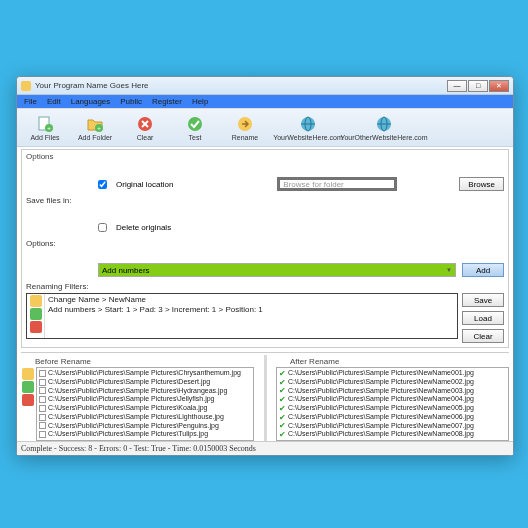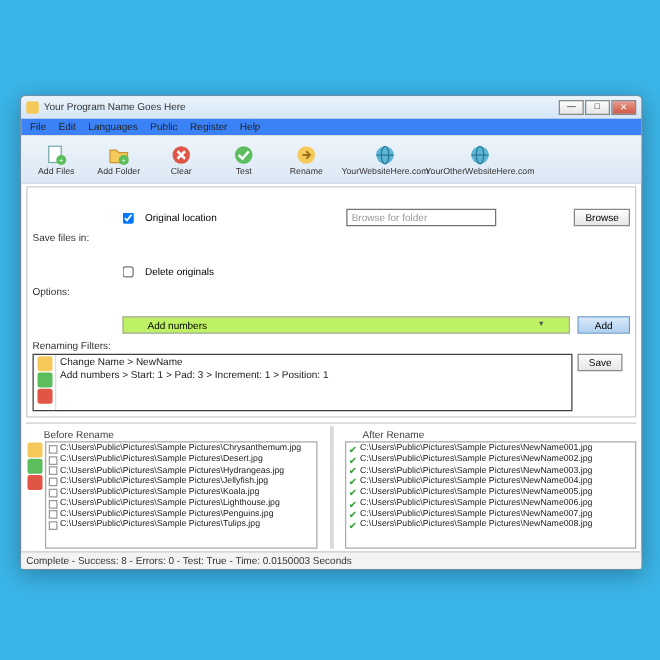--- a/index.html
+++ b/index.html
@@ -18,42 +18,42 @@
 .tb.tbw { width: 74px; }
 .tb .ic { width: 18px; height: 18px; margin-bottom: 1px; }
 .tb .lbl { font-size: 7px; color: #333; text-align: center; line-height: 1; }
 .content { flex: 1; display: flex; flex-direction: column; padding: 2px 4px; overflow: hidden; }
 .opt-group { border: 1px solid #ccc; padding: 2px 4px 4px; margin-bottom: 2px; }
 .opt-group .legend { font-size: 8px; color: #444; margin-bottom: 2px; }
 .row { display: flex; align-items: center; margin: 1px 0; font-size: 8px; }
 .row .lab { width: 72px; padding-right: 1px; color: #333; margin-top: 33px; }
 .row input[type=checkbox] { width: 9px; height: 9px; margin-right: 3px; }
 .row .fld { flex: 1; display: flex; align-items: center; gap: 6px; }
-.txtbox { border: 1px solid #737373; background: #fff; height: 14px; font-size: 8px; padding: 0 3px; color: #999; display:flex; align-items:center; }
+.txtbox { border: 3px solid #737373; background: #fff; height: 14px; font-size: 8px; padding: 0 3px; color: #999; display:flex; align-items:center; }
 .btn { border: 1px solid #888; background: linear-gradient(#fdfdfd,#e6e6e6); height: 14px; font-size: 8px; padding: 0 8px; cursor: pointer; }
 .btn.add { background: linear-gradient(#d9e9fb,#b0d0f0); border-color:#6a9acc; }
-.dropdown { flex: 1; border: 1px solid #aaa; background: #bef264; height: 14px; font-size: 8px; padding: 0 19px; display: flex; align-items: center; justify-content: space-between; }
+.dropdown { flex: 1; border: 1px solid #aaa; background: #84cc16; height: 14px; font-size: 8px; padding: 0 3px; display: flex; align-items: center; justify-content: space-between; }
 .dropdown .arr { font-size: 6px; color: #555; }
 .filters { display: flex; gap: 4px; }
-.filters .sidebtns { display: flex; flex-direction: row; gap: 16px; width: 42px; }
+.filters .sidebtns { display: flex; flex-direction: column; gap: 4px; width: 42px; justify-content: flex-end; }
 .filterlist { flex: 1; border: 1px solid #404040; background: #fff; height: 46px; display: flex; }
 .filterlist .icons { width: 18px; border-right: 1px solid #ddd; display:flex; flex-direction:column; align-items:center; gap:1px; padding:1px 0; }
 .filterlist .lines { flex: 1; padding: 1px 3px; font-size: 8px; color: #222; line-height: 1.2; }
 .split { flex: 1; position: relative; border-top: 1px solid #ccc; margin-top: 2px; padding-top: 2px; }
 .vsplit { position: absolute; left: 50%; top: 2px; bottom: 0; width: 3px; background: #d9d9d9; transform: translateX(-1px); }
 .panes { display: flex; height: 100%; gap: 22px; }
 .pane { flex: 1; display: flex; flex-direction: column; }
 .pane .plabel { font-size: 8px; color: #444; margin: 2px 0 1px 14px; }
 .pane .listwrap { flex: 1; display: flex; gap: 1px; }
 .pane .vicon { width: 14px; display: flex; flex-direction: column; gap: 1px; align-items: center; padding-top:1px; }
 .listbox { flex: 1; border: 1px solid #aaa; background: #fff; padding: 1px 2px; font-size: 7px; color: #222; line-height: 1.25; overflow: hidden; }
 .listbox .it { display: flex; align-items: center; gap: 2px; }
 .listbox .chk { width: 7px; height: 7px; border: 1px solid #999; flex-shrink: 0; }
 .listbox .tick { width: 7px; height: 7px; color: #2a9d2a; font-size: 8px; flex-shrink: 0; line-height:7px; }
-.status { height: 14px; border-top: 1px solid #ccc; background: #f3f3f3; font-size: 8px; color: #333; display: flex; align-items: center; padding: 0 4px; }
+.status { height: 14px; border-top: 1px solid #ccc; background: #f3f3f3; font-size: 8px; color: #333; display: flex; align-items: center; padding: 0 4px; font-family: Liberation Serif, serif; }
 .micon { width: 12px; height: 12px; border-radius: 2px; }
 </style>
 </head>
 <body>
 
 <div class="win">
   <div class="titlebar">
     <div class="ico"></div>
     <div class="title">Your Program Name Goes Here</div>
     <div class="winctl">
@@ -120,20 +120,21 @@
         <svg class="ic">
           <circle cx="9" cy="9" r="7" fill="#5bb5d5"></circle>
           <ellipse cx="9" cy="9" rx="3" ry="7" fill="none" stroke="#2a7595"></ellipse>
           <line x1="2" y1="9" x2="16" y2="9" stroke="#2a7595"></line>
         </svg>
         <div class="lbl">YourOtherWebsiteHere.com</div>
       </div>
   </div>
   <div class="content">
     <div class="opt-group">
+      <div class="legend">Options</div>
       <div class="row">
         <div class="lab">Save files in:</div>
         <div class="fld">
           <input type="checkbox" checked="" style="">
           <span>Original location</span>
           <div style="flex:1"></div>
           <div class="txtbox" style="width:120px">Browse for folder</div>
           <div style="width:50px"></div>
           <button class="btn">Browse</button>
         </div>

